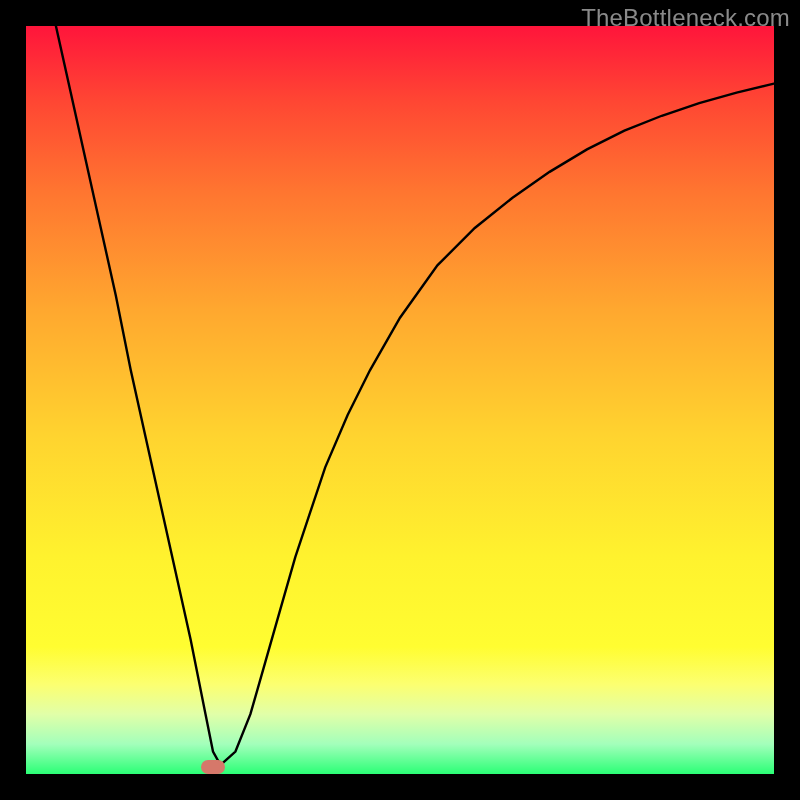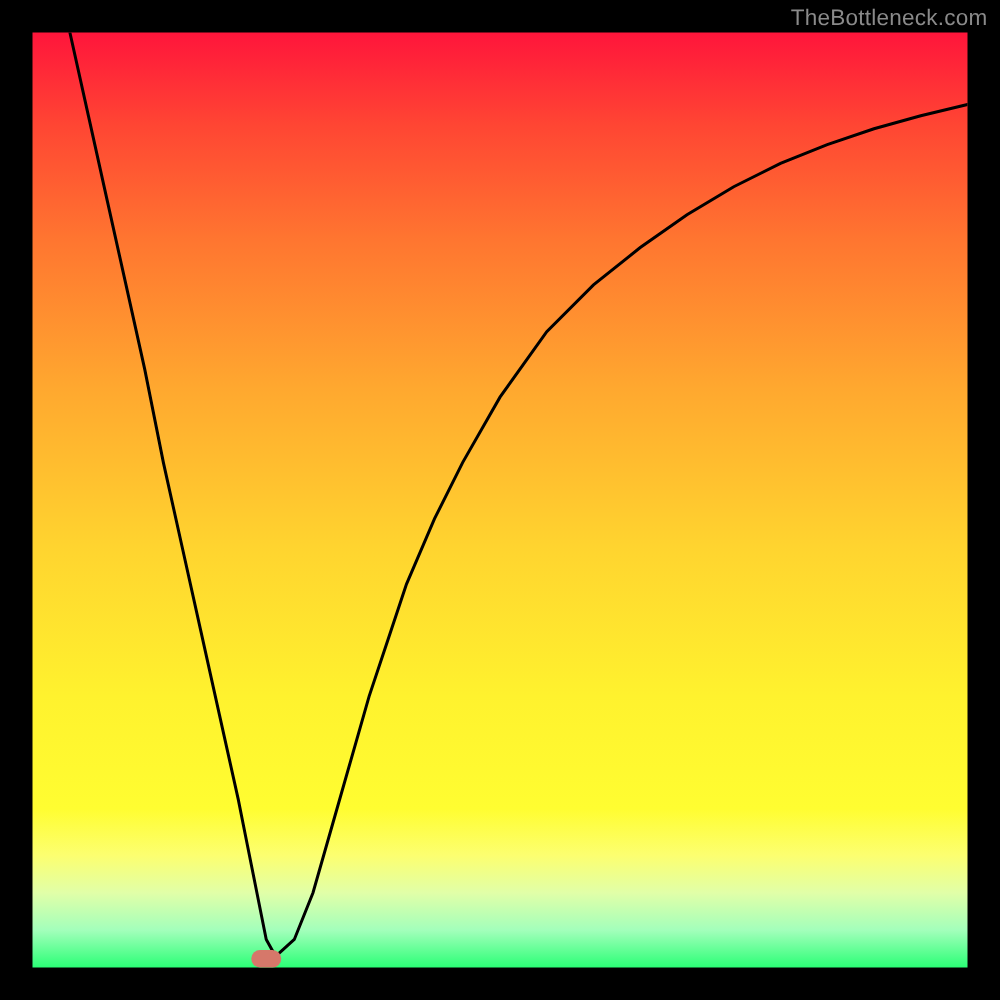--- a/index.html
+++ b/index.html
@@ -31,21 +31,21 @@
       #e1ffa8 92%,
       #a3ffbb 96%,
       #2bff76 100%
     );
   }
   .watermark {
     position: absolute;
     top: 4px;
     right: 10px;
     font-family: Arial, Helvetica, sans-serif;
-    font-size: 18px;
+    font-size: 24px;
     color: #8a8a8a;
     letter-spacing: 0.2px;
   }
   svg.curve {
     position: absolute;
     left: 0;
     top: 0;
     width: 748px;
     height: 748px;
   }

